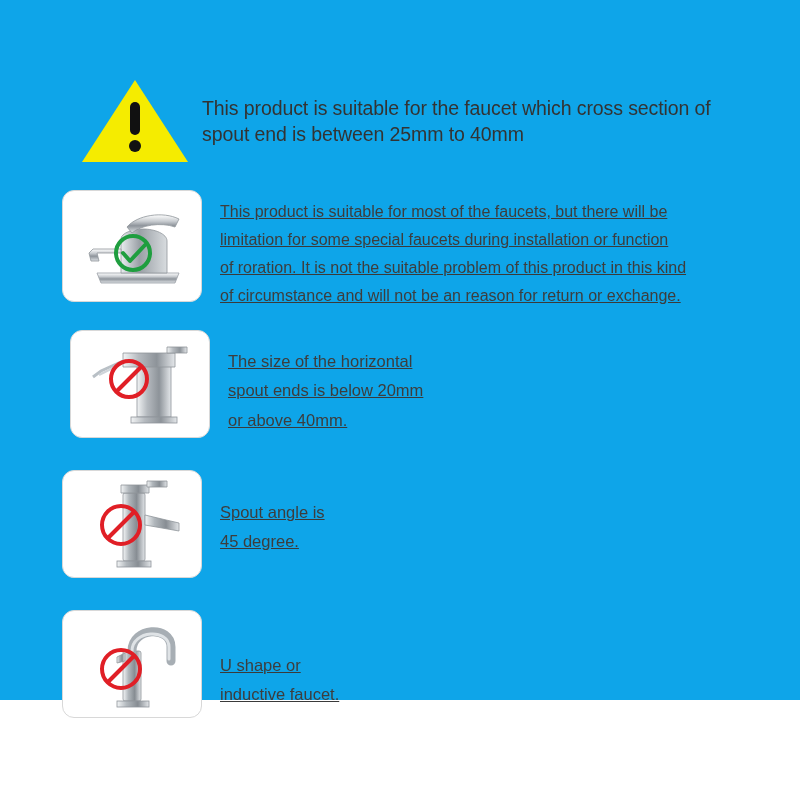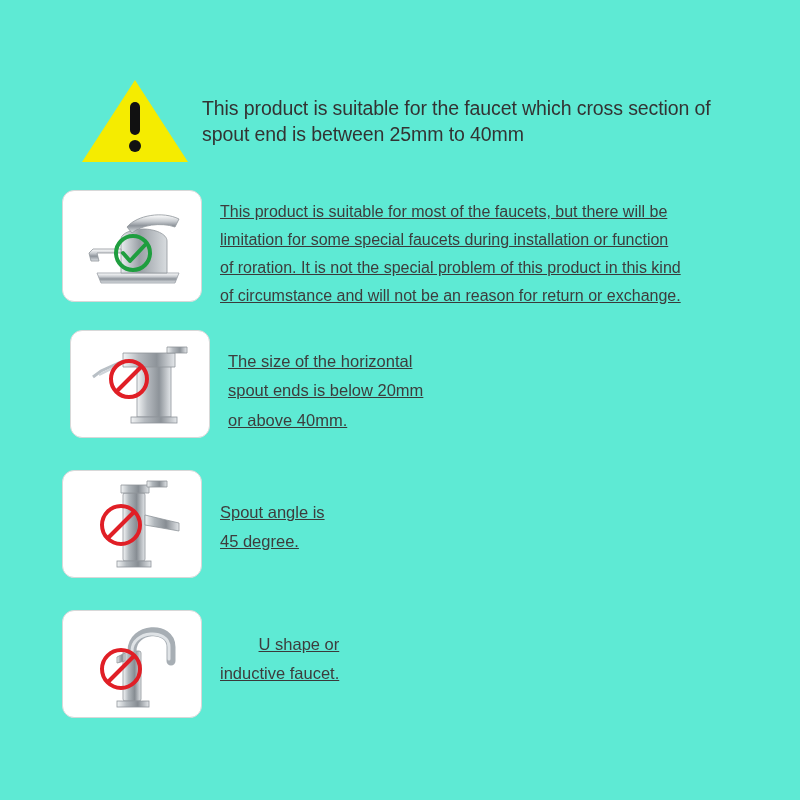--- a/index.html
+++ b/index.html
@@ -12,22 +12,22 @@
     height: 800px;
     font-family: "Liberation Sans", sans-serif;
     color: #3a3a3a;
     position: relative;
     overflow: hidden;
   }
   .page {
     position: absolute;
     left: 0; top: 0;
     width: 800px;
-    height: 800px;
-    background: #5eead4;
+    height: 700px;
+    background: #0ea5e9;
   }
 
   
   .banner {
     position: absolute;
     left: 80px;
     top: 78px;
     width: 640px;
     display: flex;
     align-items: flex-start;
@@ -80,21 +80,21 @@
   .row1 .thumb { height: 112px; }
   .row1 .row-text { margin-top: 8px; width: 500px; font-size: 16px; line-height: 1.75; }
 
   .row2 { left: 62px; top: 330px; padding-left: 8px; }
   .row2 .row-text { margin-top: 17px; }
 
   .row3 { left: 62px; top: 470px; }
   .row3 .row-text { margin-top: 28px; }
 
   .row4 { left: 62px; top: 610px; }
-  .row4 .row-text { margin-top: 20px; text-align: right; }
+  .row4 .row-text { margin-top: 41px; }
 </style>
 </head>
 <body>
 
 <div class="page">
 
   <div class="banner">
     <div class="warn-tri">
       <svg width="110" height="86" viewBox="0 0 110 86" xmlns="http://www.w3.org/2000/svg">
         <polygon points="55,2 108,84 2,84" fill="#f5ec00"></polygon>
@@ -130,21 +130,21 @@
 
         <path d="M58,58 L30,58 L26,62 L28,70 L36,70 L34,62 L58,62 Z" fill="url(#chrome1)" stroke="#8f959b" stroke-width="0.8"></path>
 
         <circle cx="70" cy="62" r="17" fill="none" stroke="#1f9e3f" stroke-width="4"></circle>
         <path d="M60,62 L67,70 L82,54" fill="none" stroke="#1f9e3f" stroke-width="4" stroke-linecap="round" stroke-linejoin="round"></path>
       </svg>
     </div>
     <div class="row-text">
       <p>This product is suitable for most of the faucets, but there will be</p>
       <p>limitation for some special faucets during installation or function</p>
-      <p>of roration. It is not the special problem of this product in this kind</p>
+      <p>of roration. It is not the suitable problem of this product in this kind</p>
       <p>of circumstance and will not be an reason for return or exchange.</p>
     </div>
   </div>
 
   <div class="row row2">
     <div class="thumb">
       <svg width="138" height="106" viewBox="0 0 138 106" xmlns="http://www.w3.org/2000/svg">
         <defs>
           <linearGradient id="chrome2" x1="0" y1="0" x2="1" y2="0">
             <stop offset="0%" stop-color="#f2f4f5"></stop>

